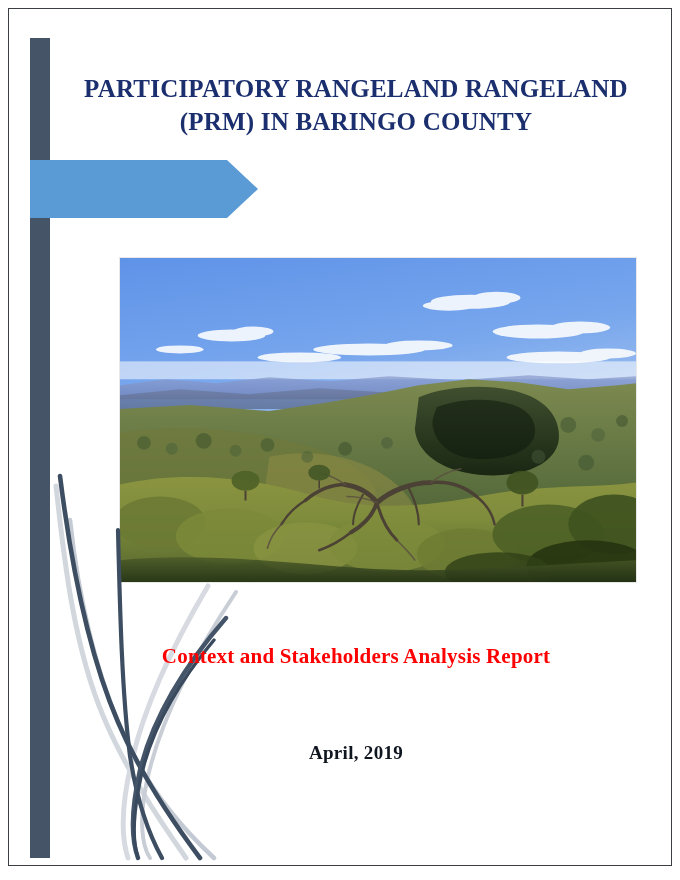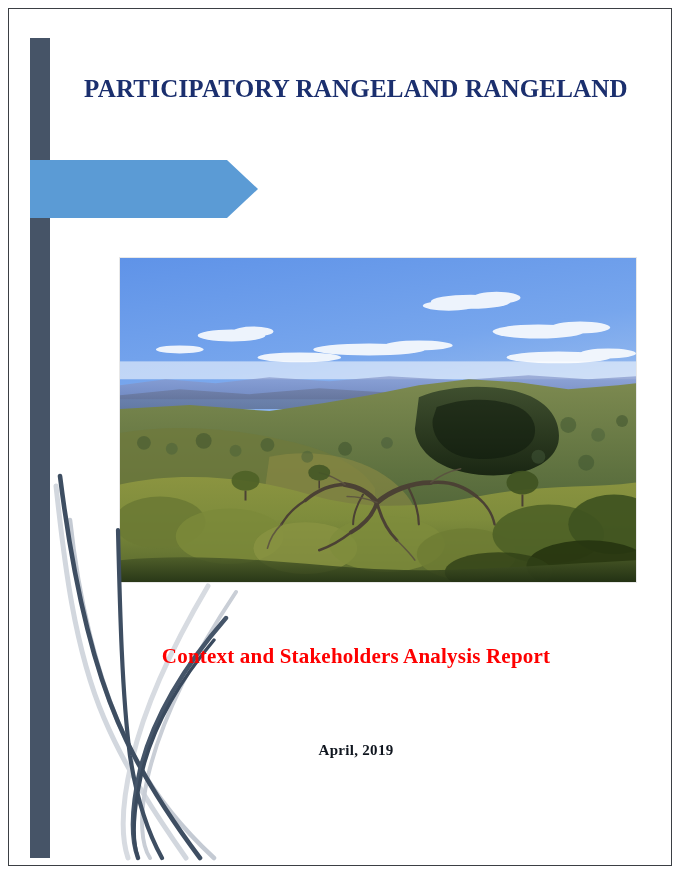--- a/index.html
+++ b/index.html
@@ -122,21 +122,21 @@
     position: absolute;
     left: 60px;
     top: 742px;
     width: 592px;
     text-align: center;
   }
   .doc-date {
     margin: 0;
     font-family: "Liberation Serif", "DejaVu Serif", serif;
     font-weight: bold;
-    font-size: 15px;
+    font-size: 19px;
     color: #10161f;
     letter-spacing: 0.3px;
   }
 </style>
 </head>
 <body>
 
 <div id="page">
 
   <div class="page-border"></div>
@@ -145,20 +145,21 @@
 
   <div class="arrow-band">
     <svg width="228" height="58" viewBox="0 0 228 58" xmlns="http://www.w3.org/2000/svg">
       <polygon points="0,0 197,0 228,29 197,58 0,58" fill="#5b9bd5"></polygon>
     </svg>
   </div>
 
   <div class="title-block">
     <h1 class="doc-title">
       <span>PARTICIPATORY RANGELAND RANGELAND</span><br>
+      <span>(PRM) IN BARINGO COUNTY</span>
     </h1>
   </div>
 
   <div class="photo-frame">
     <svg class="photo-canvas" viewBox="0 0 518 326" preserveAspectRatio="none" xmlns="http://www.w3.org/2000/svg">
       <defs>
         <linearGradient id="skyGrad" x1="0" y1="0" x2="0.25" y2="1">
           <stop offset="0%" stop-color="#5f93e8"></stop>
           <stop offset="38%" stop-color="#77a6ed"></stop>
           <stop offset="72%" stop-color="#a9c6ef"></stop>

